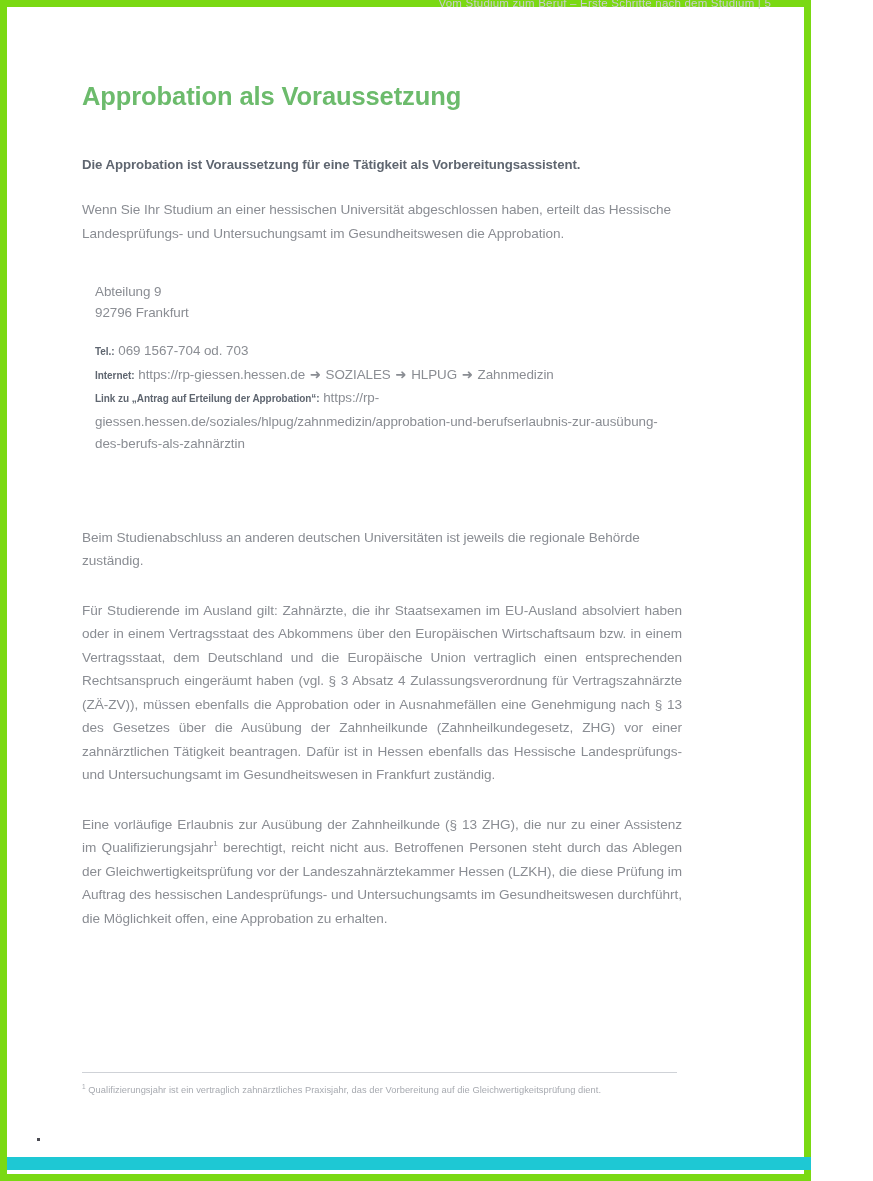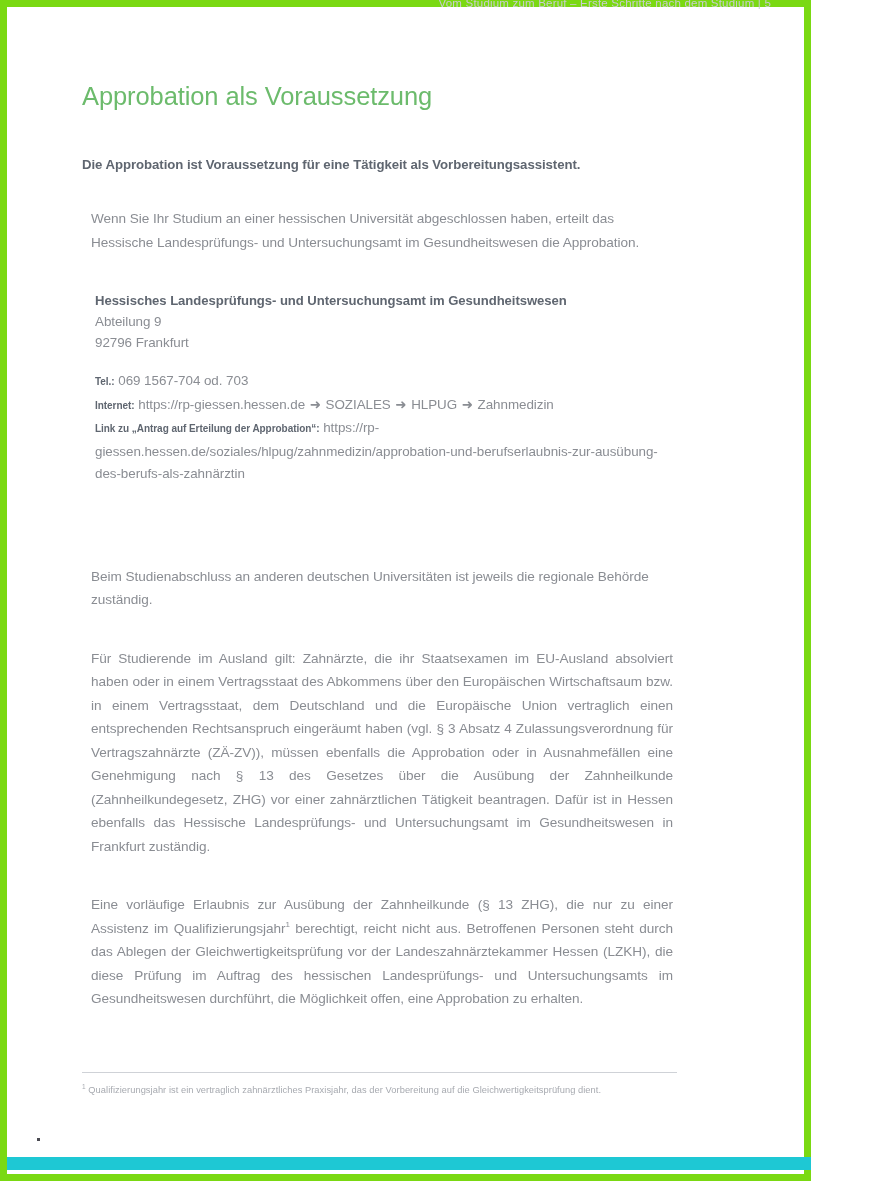--- a/index.html
+++ b/index.html
@@ -45,36 +45,36 @@
     position: absolute;
     left: 82px;
     top: 0;
     width: 600px;
   }
 
   .page-title {
     margin: 0;
     padding-top: 82px;
     font-size: 25.5px;
-    font-weight: normal;
+    font-weight: bold;
     color: #6cbb6c;
     letter-spacing: -0.1px;
   }
 
   .lead {
     margin: 0;
     padding-top: 46px;
     font-size: 13.2px;
     font-weight: bold;
     color: #5f6670;
     letter-spacing: -0.05px;
   }
 
   p.body {
-    margin: 9px;
+    margin: 0;
     padding-top: 26px;
     font-size: 13.6px;
     line-height: 23.5px;
     color: #8a8d93;
     text-align: justify;
     letter-spacing: -0.05px;
   }
   p.body.nojust { text-align: left; }
 
   .addr-block {
@@ -176,21 +176,20 @@
 
   <div class="content">
 
     <h1 class="page-title">Approbation als Voraussetzung</h1>
 
     <p class="lead">Die Approbation ist Voraussetzung für eine Tätigkeit als Vorbereitungsassistent.</p>
 
     <p class="body nojust">Wenn Sie Ihr Studium an einer hessischen Universität abgeschlossen haben, erteilt das Hessische Landesprüfungs- und Untersuchungsamt im Gesundheitswesen die Approbation.</p>
 
     <div class="addr-block">
-      <div class="addr-title">Hessisches Landesprüfungs- und Untersuchungsamt im Gesundheitswesen</div>
       <div class="addr-line">Abteilung 9</div>
       <div class="addr-line">92796 Frankfurt</div>
     </div>
 
     <div class="contact-block">
       <div class="contact-line">
         <b>Tel.:</b>
         <span>069 1567-704 od. 703</span>
       </div>
       <div class="contact-line">

